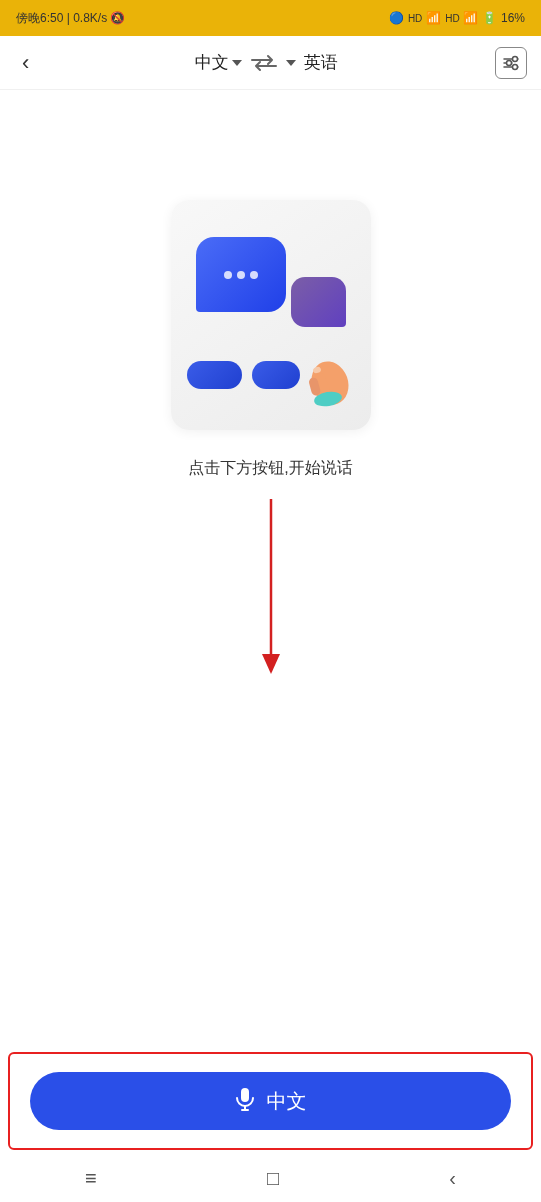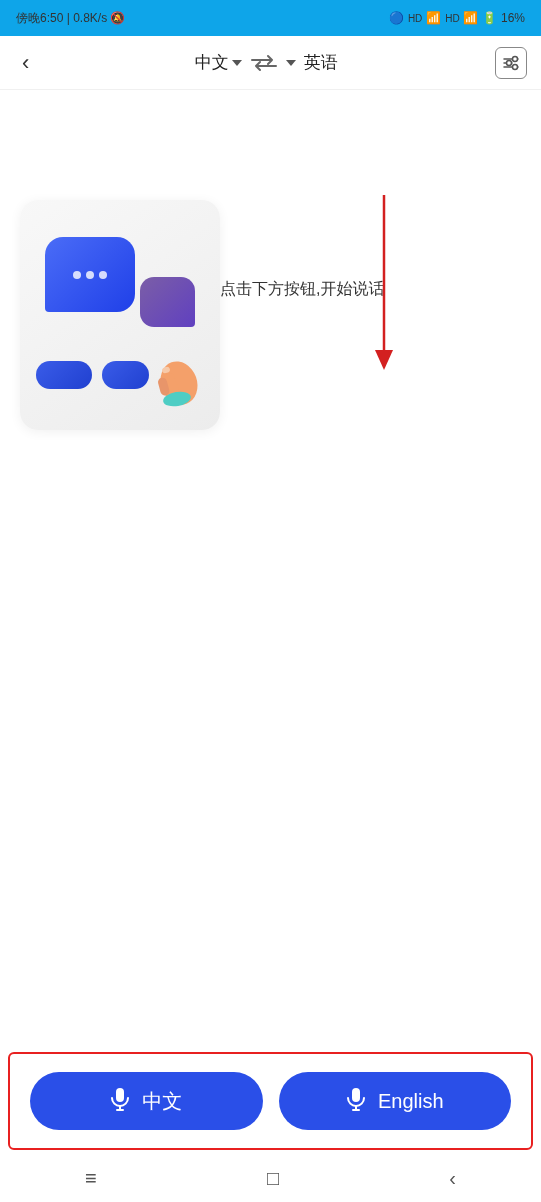--- a/index.html
+++ b/index.html
@@ -14,21 +14,21 @@
       position: relative;
     }
 
     
     .status-bar {
       display: flex;
       justify-content: space-between;
       align-items: center;
       padding: 6px 16px;
       height: 36px;
-      background: #0ea5e9;
+      background: #eab308;
       font-size: 12px;
       color: #333;
     }
     .status-left { font-size: 12px; }
     .status-right { display: flex; align-items: center; gap: 4px; font-size: 12px; }
 
     
     .header {
       display: flex;
       align-items: center;
@@ -78,20 +78,21 @@
       align-items: center;
       justify-content: center;
       cursor: pointer;
       color: #555;
       font-size: 16px;
     }
 
     
     .main-content {
       display: flex;
+      flex-direction: column;
       align-items: center;
       padding: 30px 20px 0;
     }
 
     
     .illustration-card {
       width: 200px;
       height: 230px;
       background: linear-gradient(145deg, #f8f8f8, #ececec);
       border-radius: 18px;
@@ -322,30 +323,19 @@
       <svg width="20" height="24" viewBox="0 0 20 24" fill="white">
         <rect x="6" y="1" width="8" height="14" rx="4" fill="white"></rect>
         <path d="M2 11c0 4.4 3.6 8 8 8s8-3.6 8-8" stroke="white" stroke-width="2" fill="none" stroke-linecap="round"></path>
         <line x1="10" y1="19" x2="10" y2="23" stroke="white" stroke-width="2" stroke-linecap="round"></line>
         <line x1="7" y1="23" x2="13" y2="23" stroke="white" stroke-width="2" stroke-linecap="round"></line>
       </svg>
     </span>
     <span>中文</span>
   </button>
 
-  <button class="lang-button">
-    <span class="mic-icon">
-      <svg width="20" height="24" viewBox="0 0 20 24" fill="white">
-        <rect x="6" y="1" width="8" height="14" rx="4" fill="white"></rect>
-        <path d="M2 11c0 4.4 3.6 8 8 8s8-3.6 8-8" stroke="white" stroke-width="2" fill="none" stroke-linecap="round"></path>
-        <line x1="10" y1="19" x2="10" y2="23" stroke="white" stroke-width="2" stroke-linecap="round"></line>
-        <line x1="7" y1="23" x2="13" y2="23" stroke="white" stroke-width="2" stroke-linecap="round"></line>
-      </svg>
-    </span>
-    <span>English</span>
-  </button>
 </div>
 
 <div class="nav-bar">
   <span class="nav-icon">≡</span>
   <span class="nav-icon">□</span>
   <span class="nav-icon">‹</span>
 </div>
 
 </body></html>

